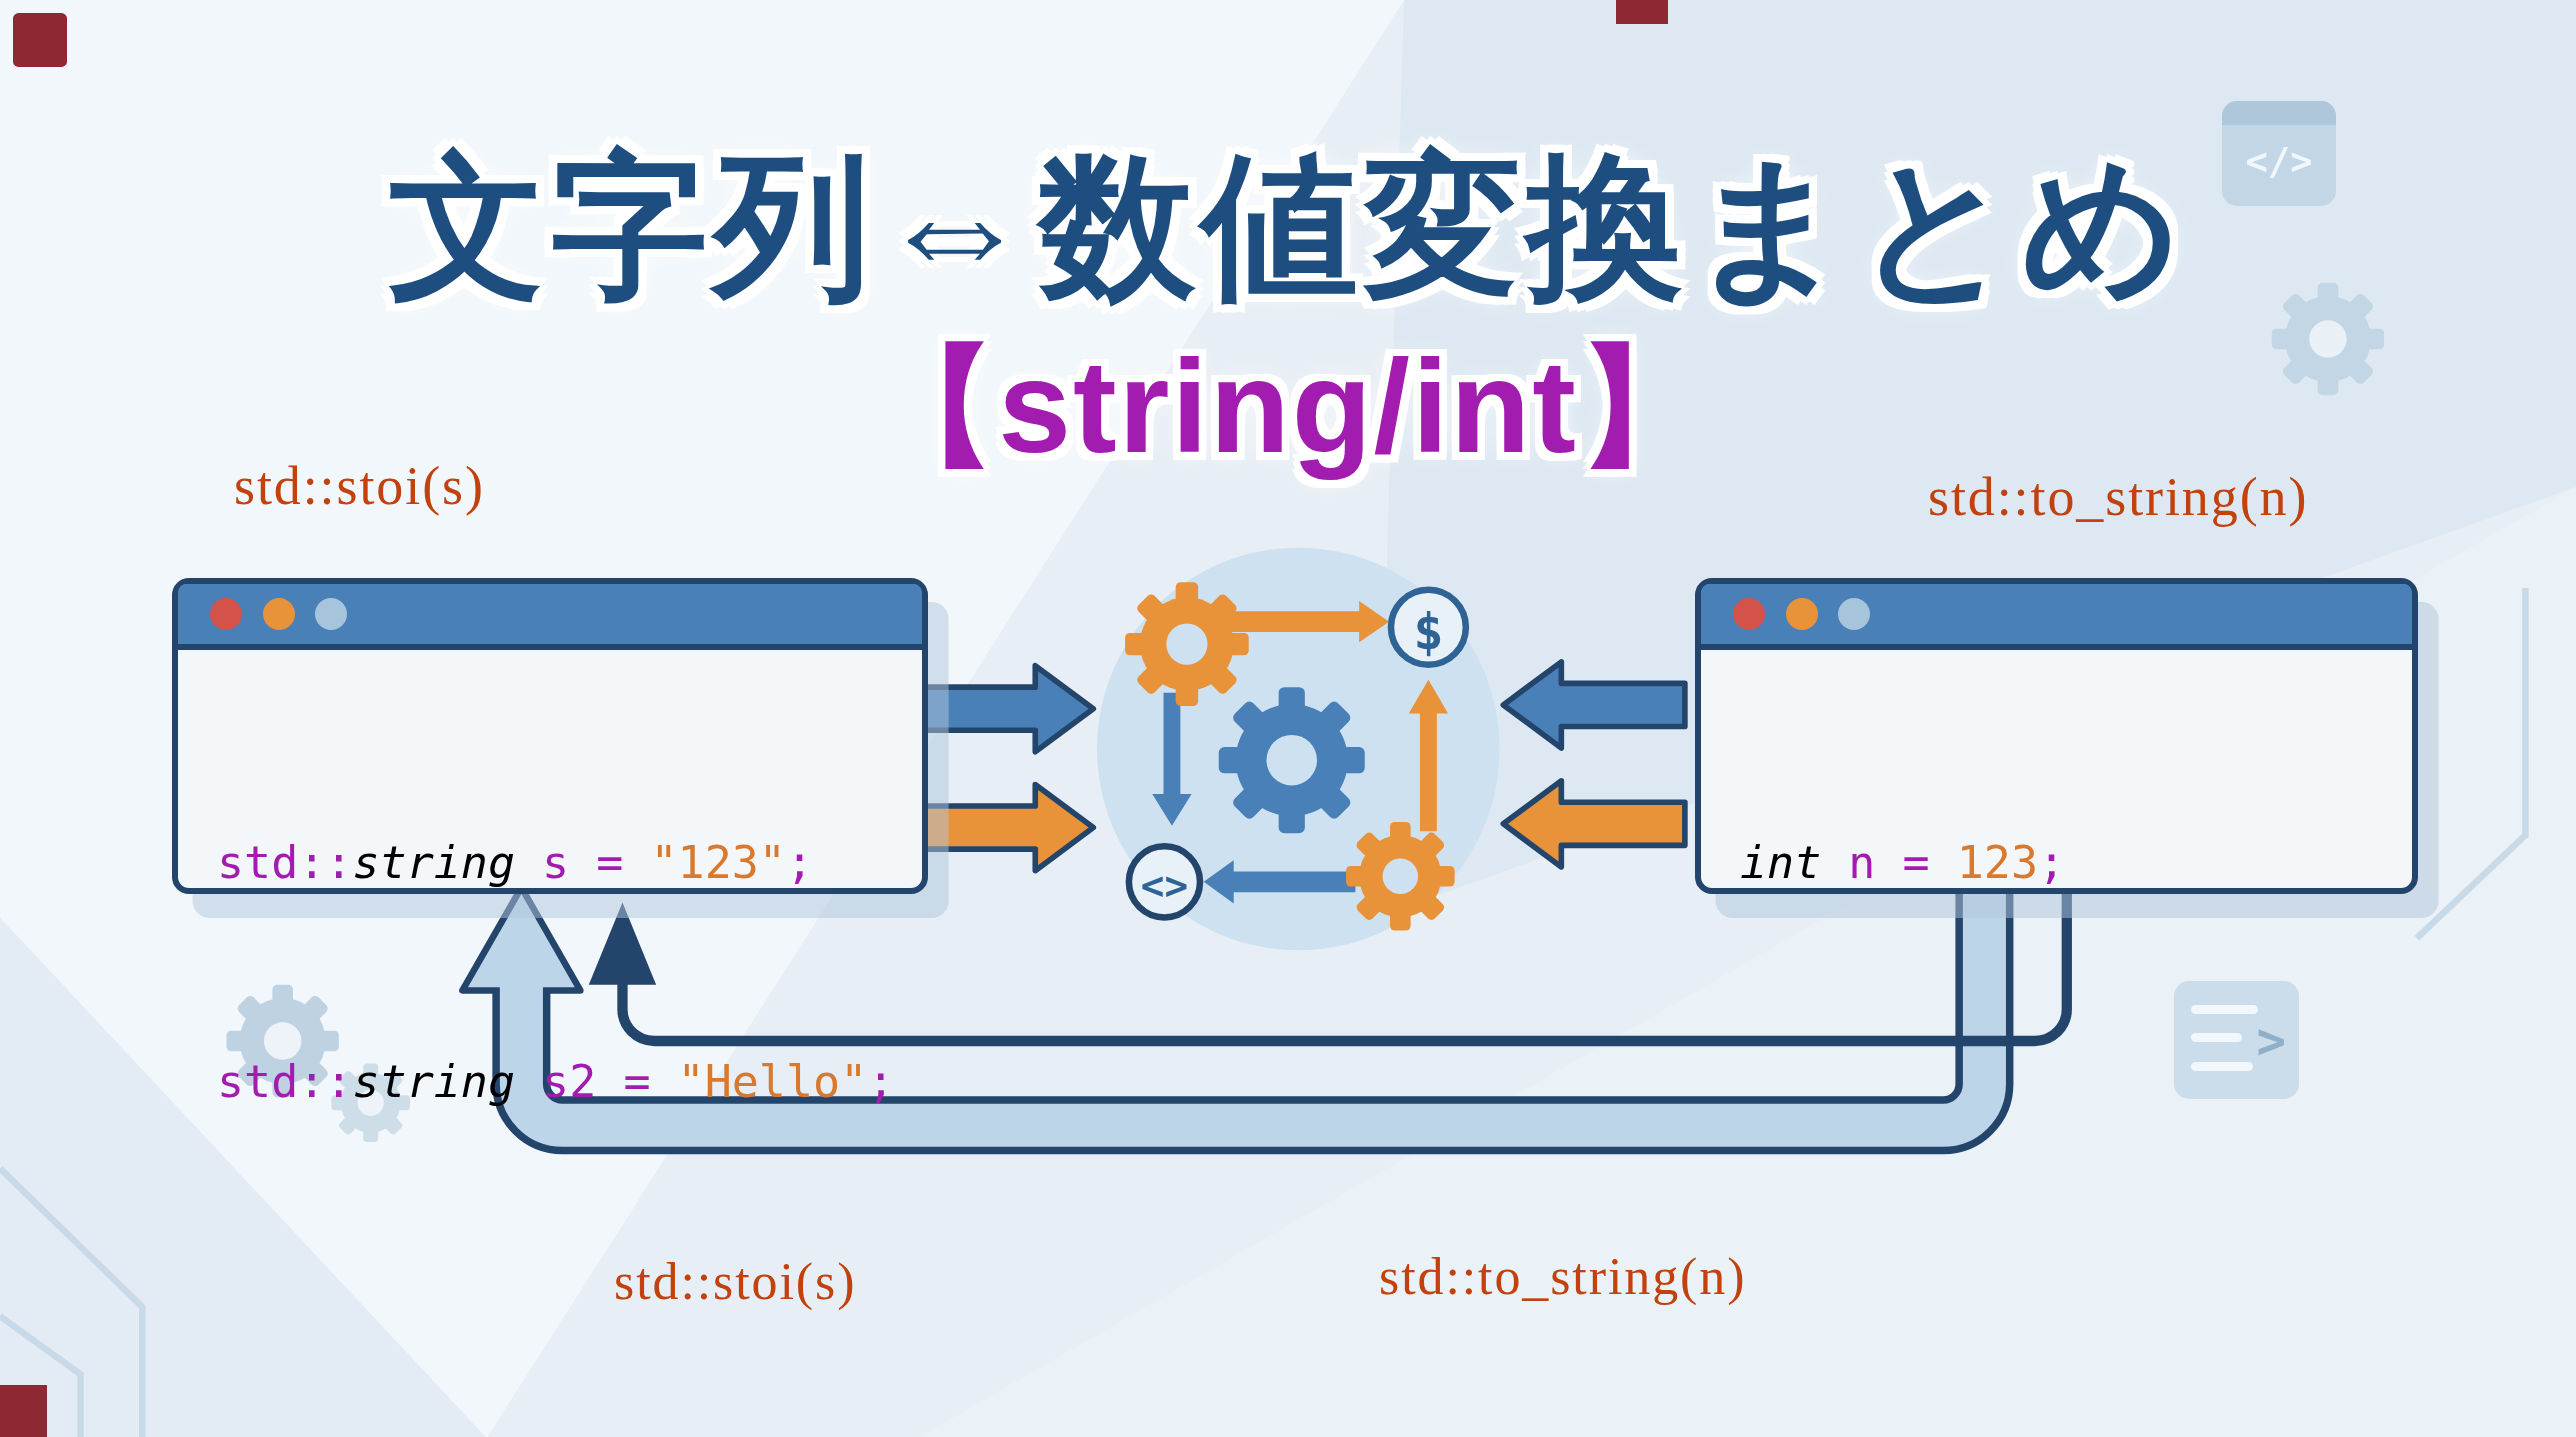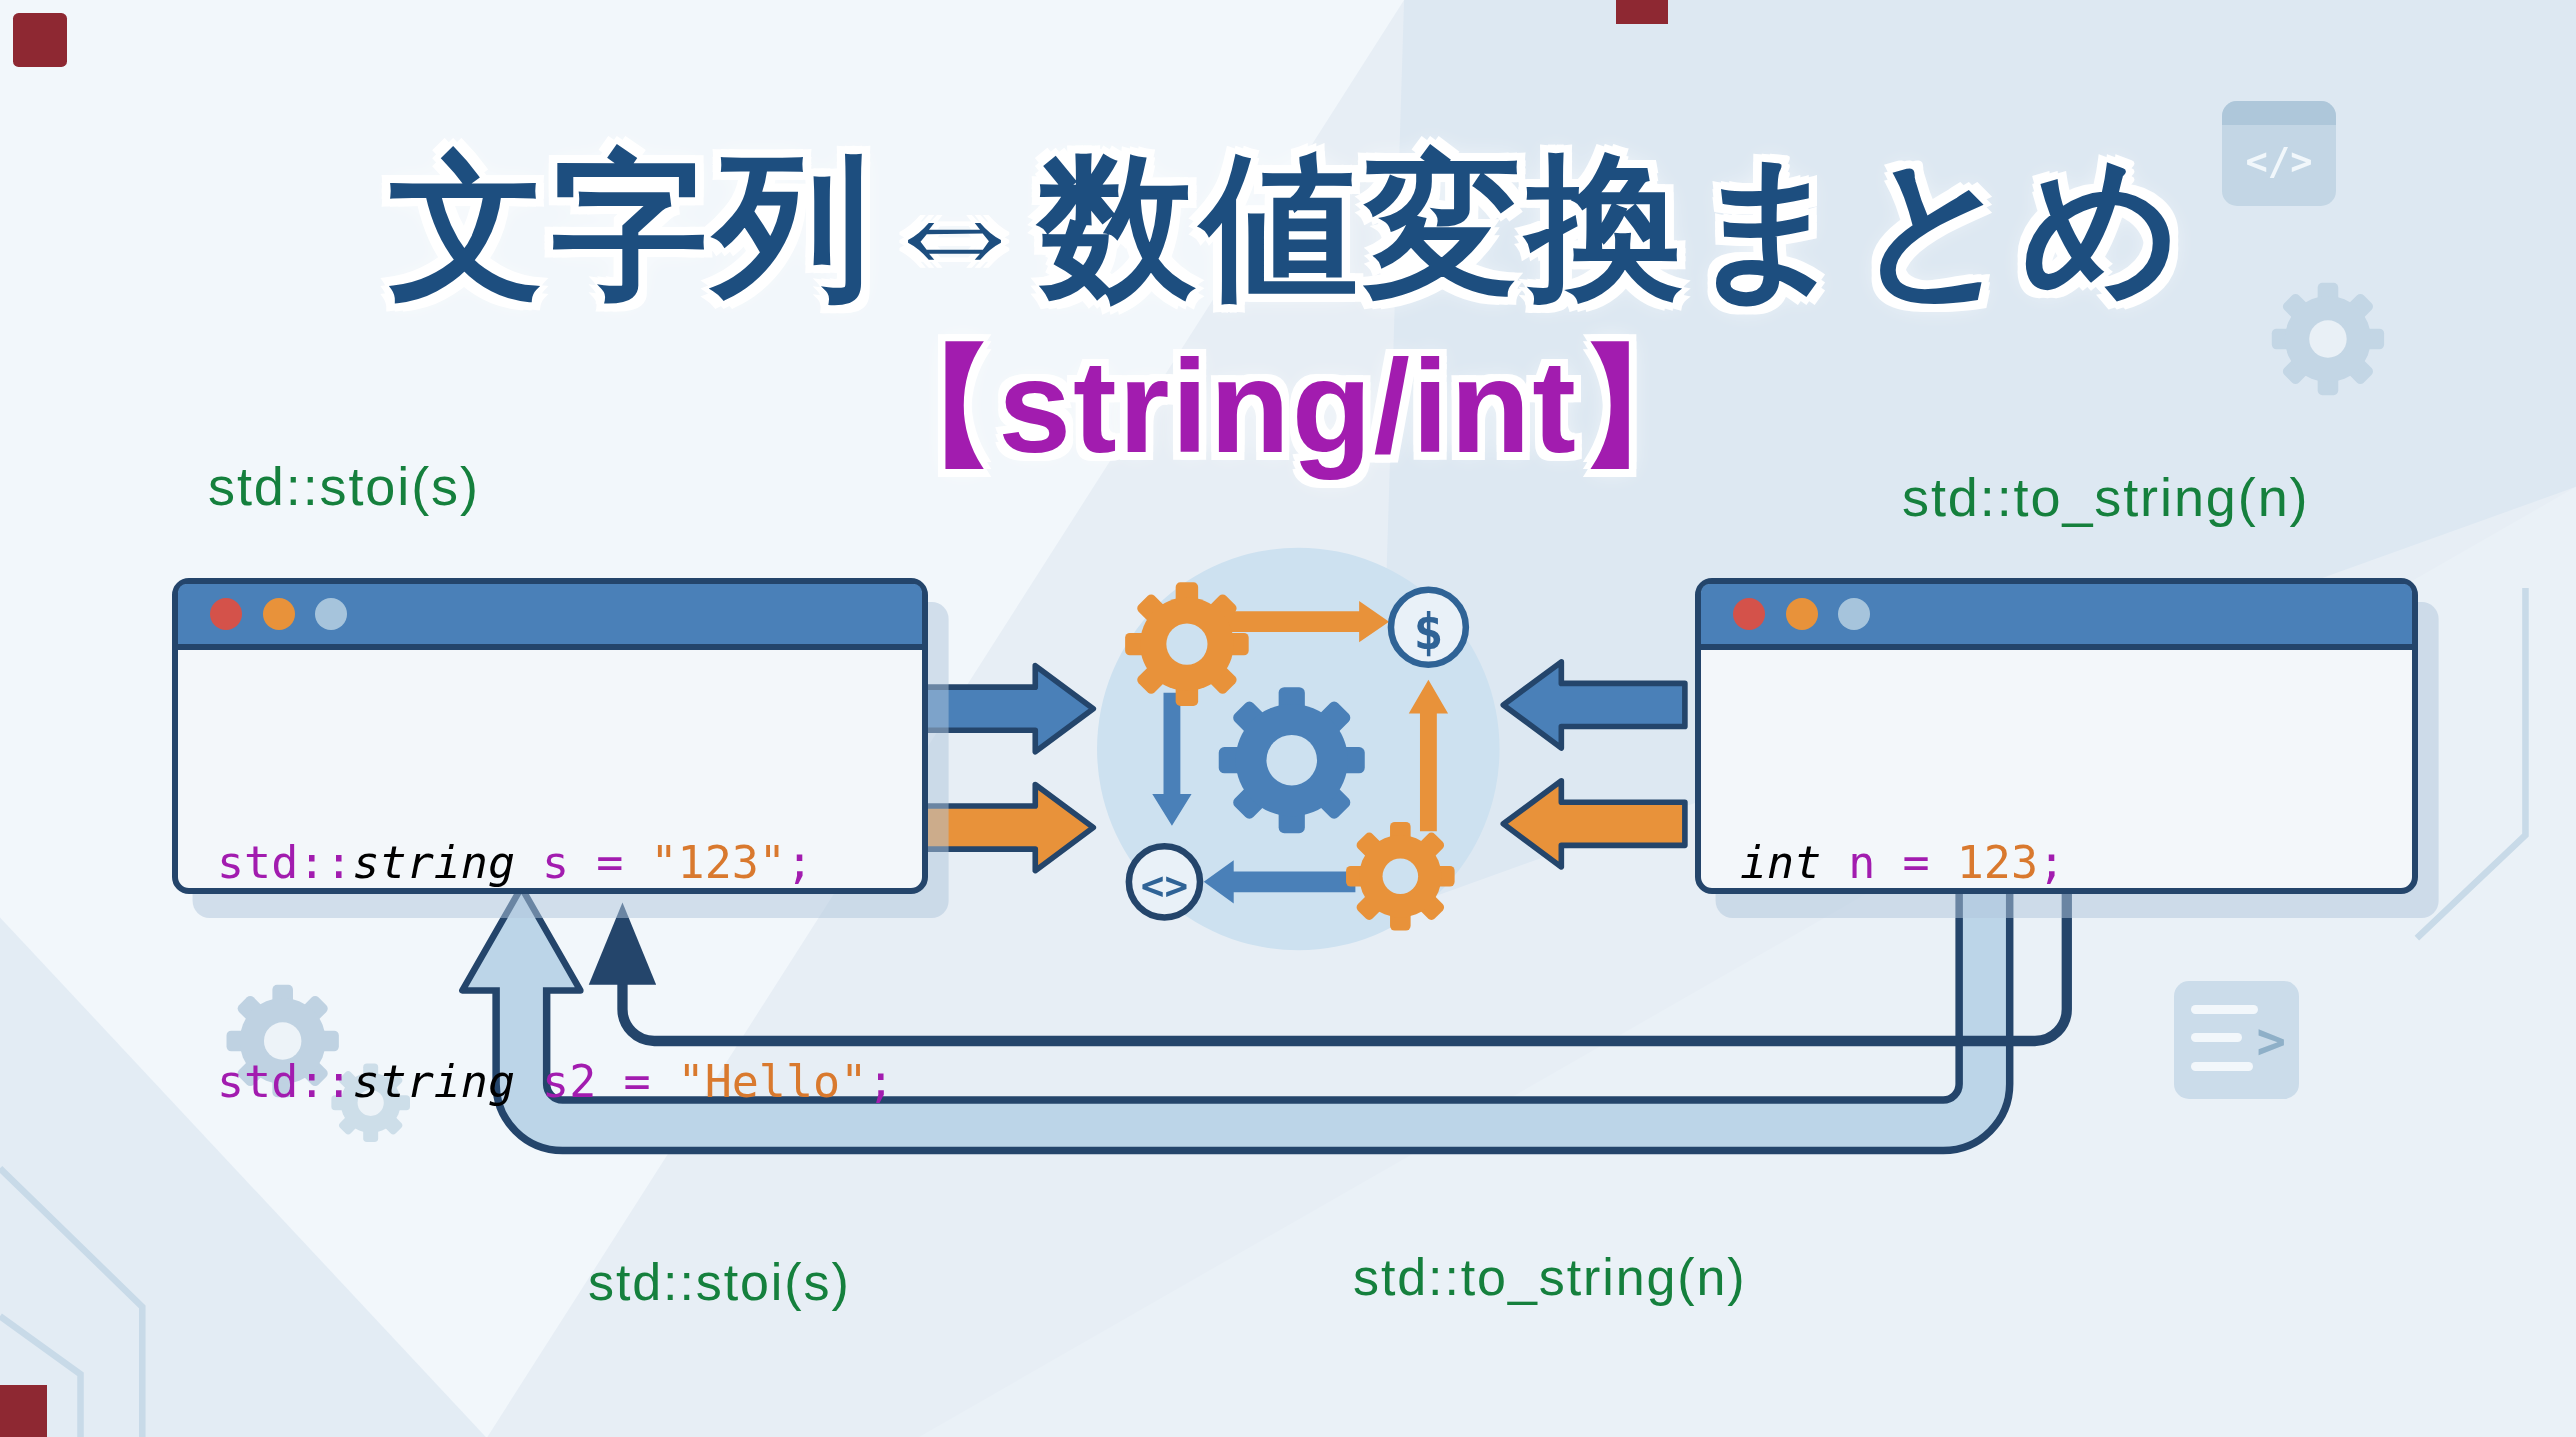--- a/index.html
+++ b/index.html
@@ -16,22 +16,22 @@
     text-shadow:-8.4px -8.4px 0 #fff, 8.4px -8.4px 0 #fff, -8.4px 8.4px 0 #fff, 8.4px 8.4px 0 #fff,
                 -8.4px 0 0 #fff, 8.4px 0 0 #fff, 0 -8.4px 0 #fff, 0 8.4px 0 #fff, 0 0 26px rgba(255,255,255,.95);
   }
   .title-l2 {
     font-size:131px; line-height:173px; font-weight:bold; color:#a21caf; letter-spacing:1.9px;
     text-shadow:-7.5px -7.5px 0 #fff, 7.5px -7.5px 0 #fff, -7.5px 7.5px 0 #fff, 7.5px 7.5px 0 #fff,
                 -7.5px 0 0 #fff, 7.5px 0 0 #fff, 0 -7.5px 0 #fff, 0 7.5px 0 #fff, 0 0 24px rgba(255,255,255,.95);
   }
 
   
-  .fn-label { position:absolute; z-index:5; font-family:Liberation Sans, sans-serif;
-              color:#15803d; letter-spacing:1.9px; }
+  .fn-label { position:absolute; z-index:5; font-family:Liberation Serif, serif;
+              color:#c2410c; letter-spacing:1.9px;margin-left:26px; }
   .fn-tl { left:208px;  top:455px;  font-size:54px; }
   .fn-tr { left:1902px; top:466px;  font-size:54px; }
   .fn-bl { left:588px;  top:1252px; font-size:52px; }
   .fn-br { left:1353px; top:1247px; font-size:52px; }
 
   
   .window { position:absolute; z-index:3; background:#f3f7fa; border:6.6px solid #24456b; border-radius:17px;
             box-shadow:20.6px 24px 0 rgba(175,198,220,.5); }
   .win-left  { left:172px;  top:578px; width:756px; height:316px; }
   .win-right { left:1695px; top:578px; width:723px; height:316px; }

